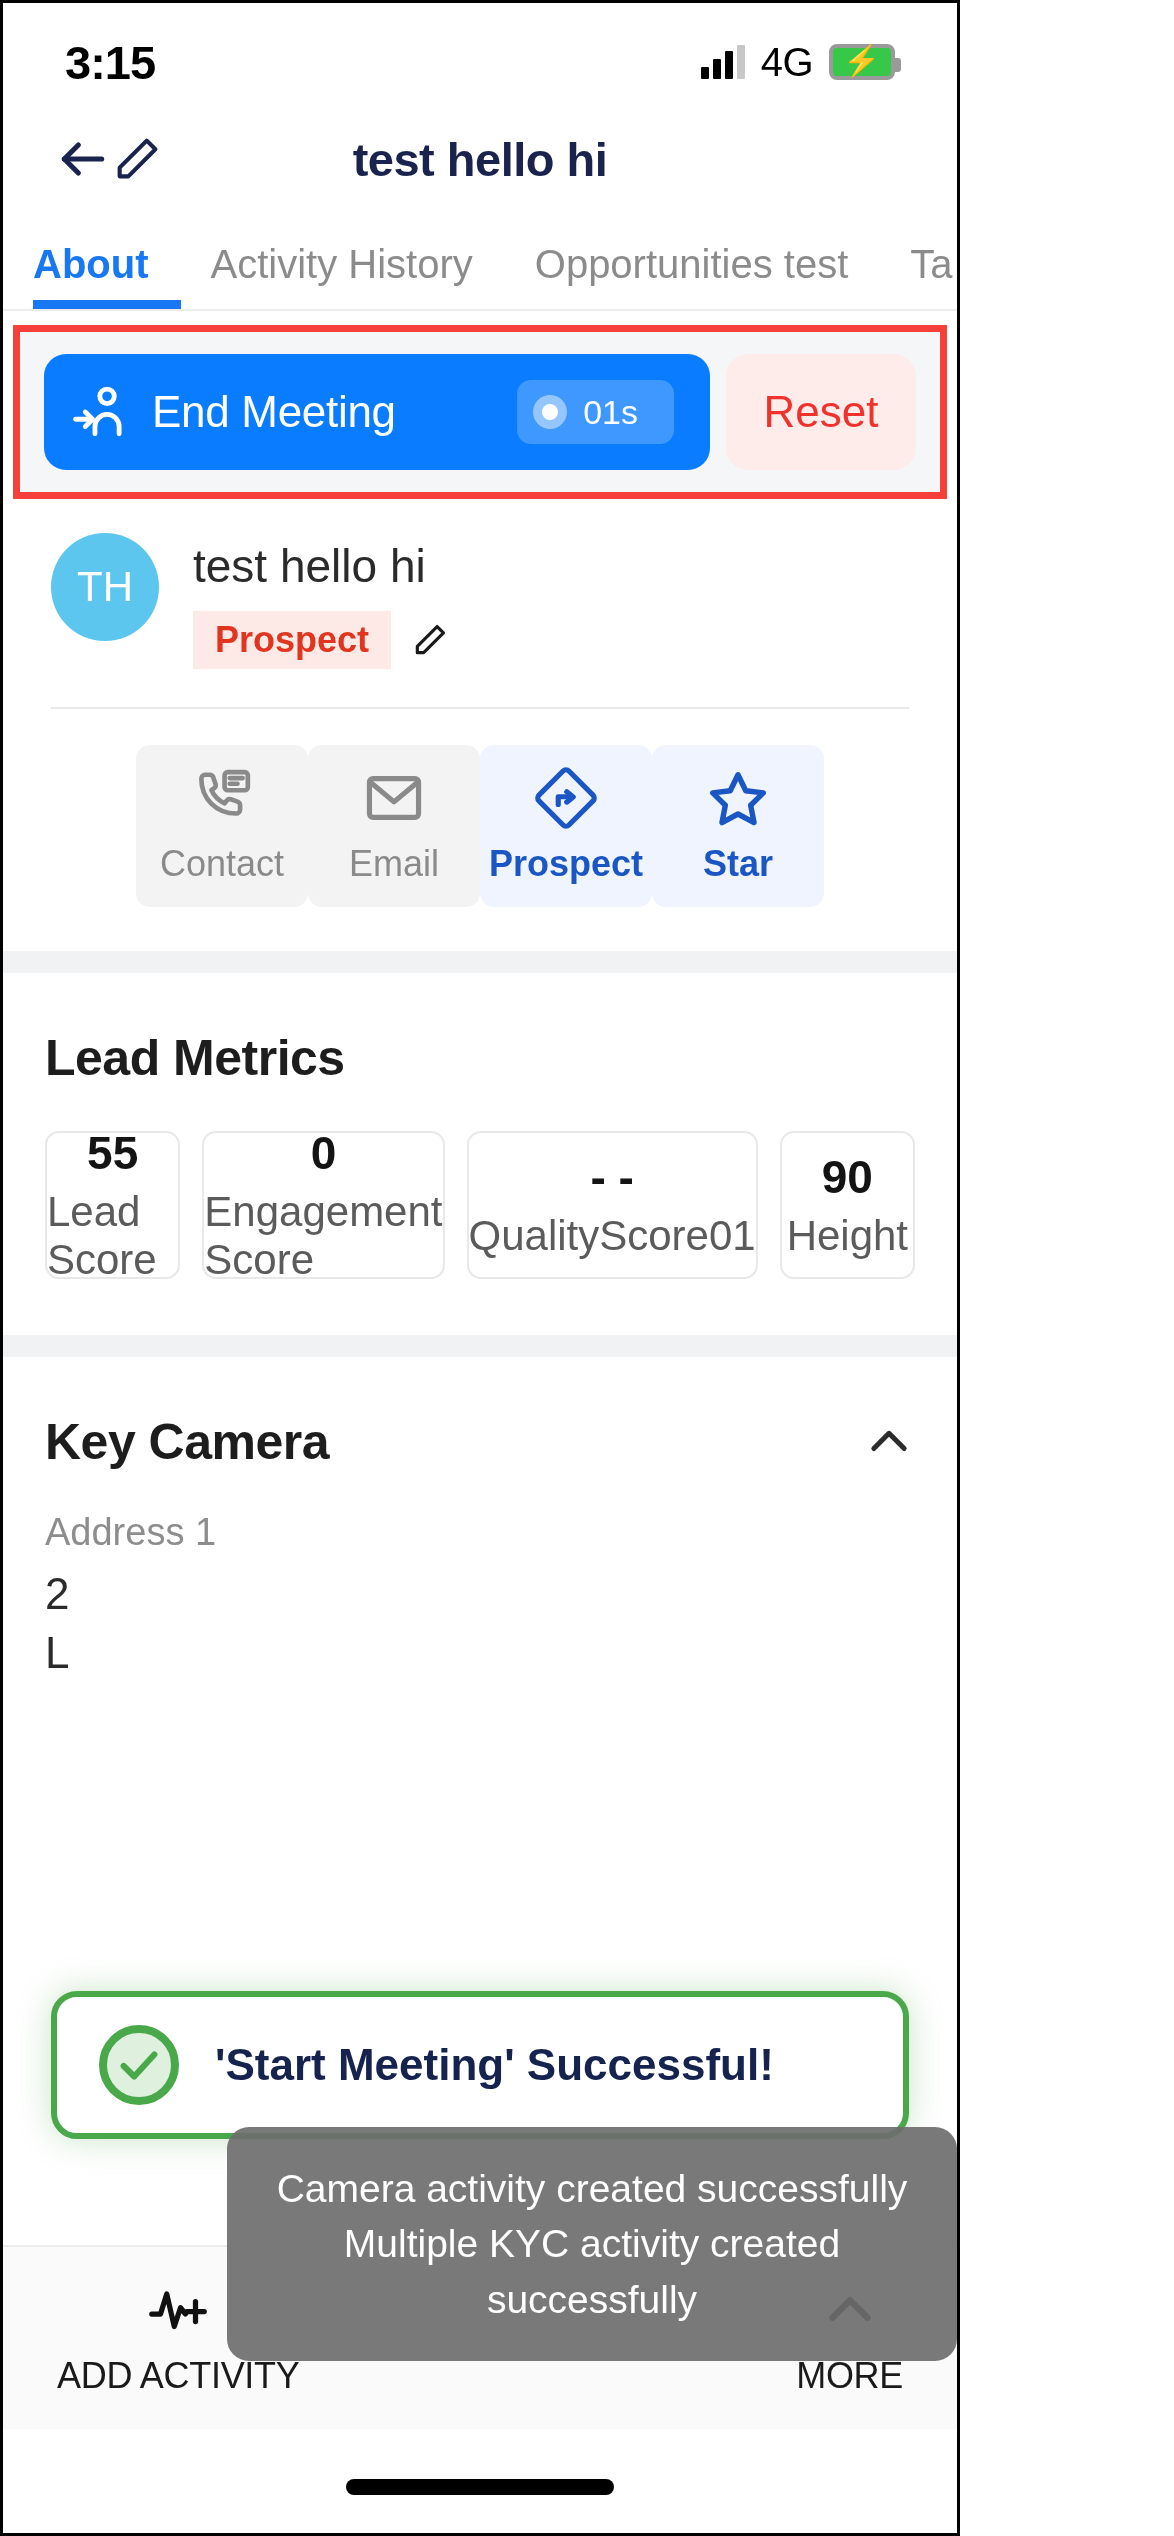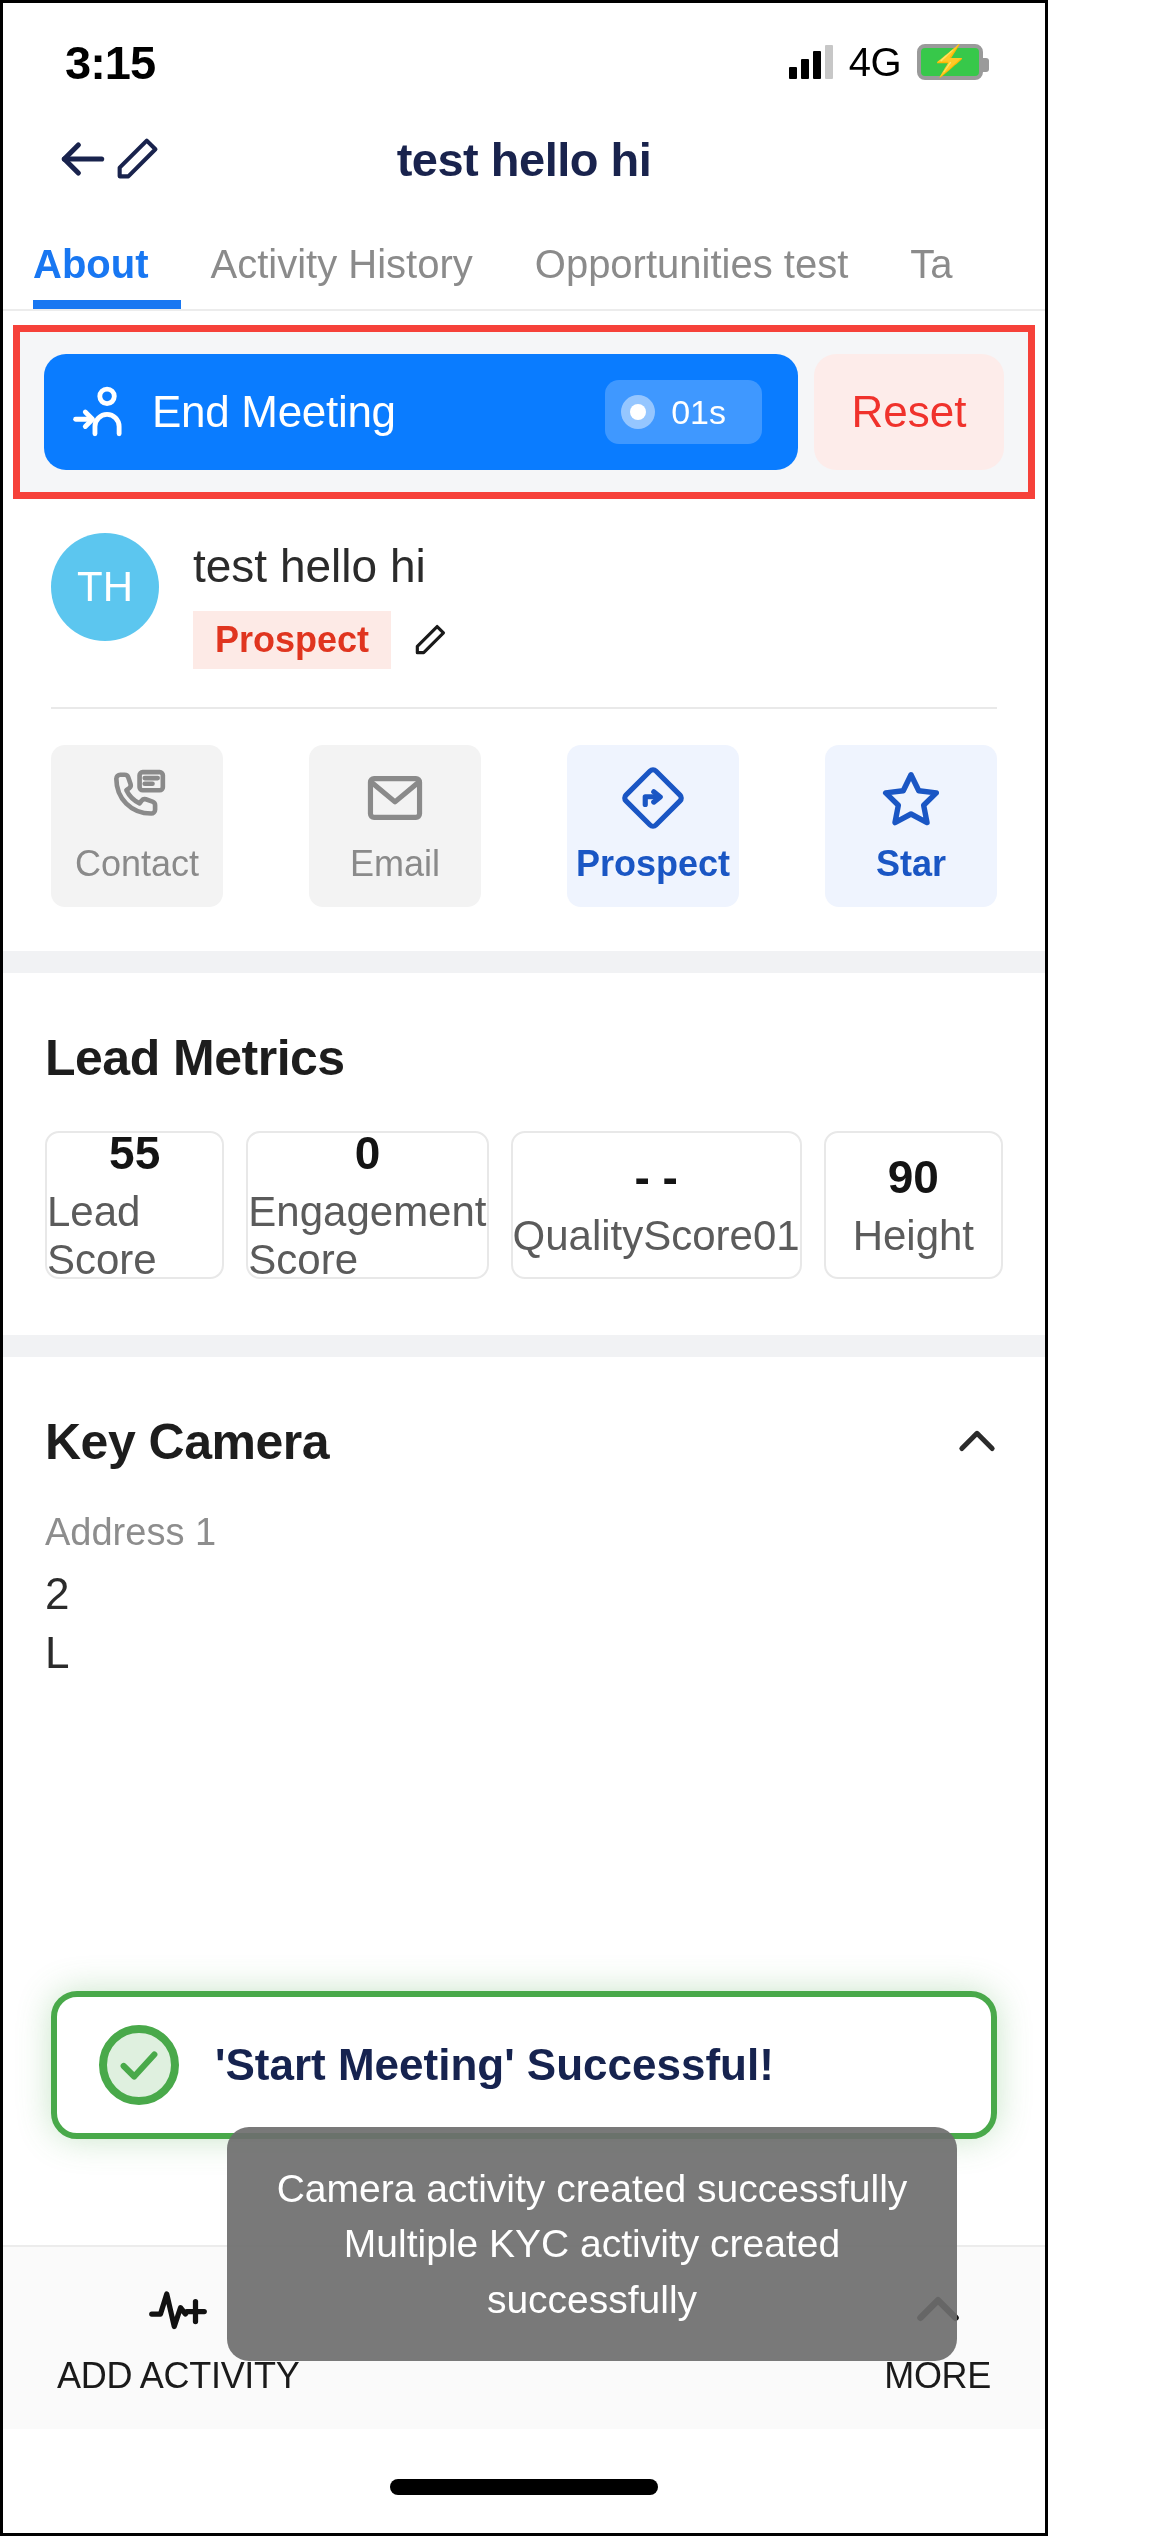--- a/index.html
+++ b/index.html
@@ -4,21 +4,21 @@
 <style>
   * { box-sizing: border-box; margin: 0; padding: 0; }
   html, body {
     width: 1174px; height: 2536px;
     font-family: "Liberation Sans", sans-serif;
     background: #ffffff;
     overflow: hidden;
   }
   .phone {
     position: relative;
-    width: 1048px; height: 2536px;
+    width: 960px; height: 2536px;
     background: #ffffff;
     border: 3px solid #000000;
     overflow: hidden;
   }
 
   
   .statusbar {
     height: 100px;
     display: flex; align-items: center; justify-content: space-between;
     padding: 18px 62px 0 62px;
@@ -141,21 +141,21 @@
   .badge {
     background:#fdeae6; color:#e0351f;
     font-size: 36px; font-weight: bold;
     padding: 8px 22px; border-radius: 0;
   }
   .badge-pencil { width: 38px; height: 38px; color:#1a1a1a; }
   .divider { height:2px; background:#e9e9e9; margin: 38px 0 0 0; }
 
   
   .quick {
-    display:flex; justify-content: space-between;
+    display:flex; justify-content: center;
     padding: 36px 48px 44px 48px;
   }
   .qa {
     width: 172px; height: 162px;
     border-radius: 14px;
     display:flex; flex-direction: column;
     align-items:center; justify-content:center; gap: 14px;
   }
   .qa.gray { background:#f3f3f3; }
   .qa.blue { background:#eff4fe; }

